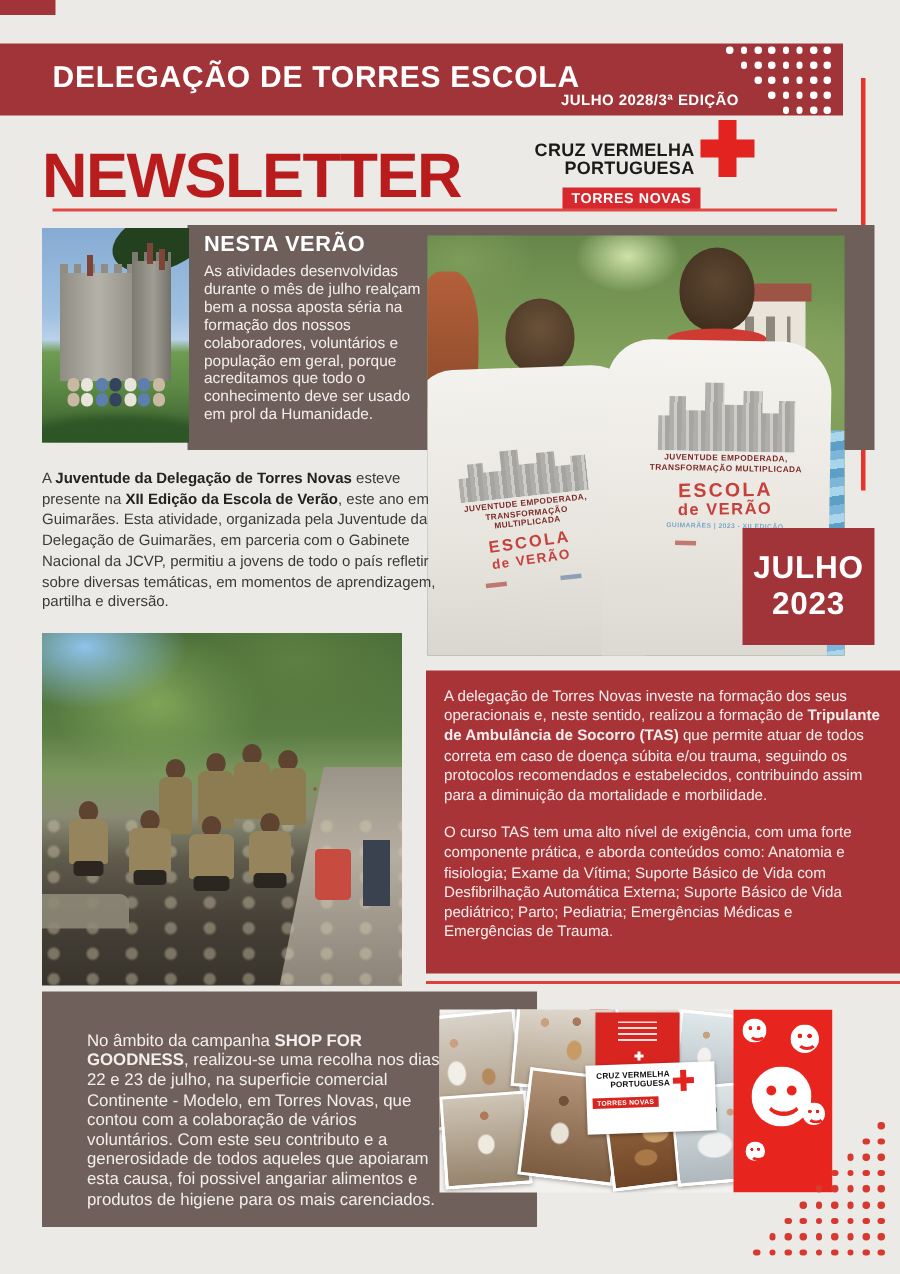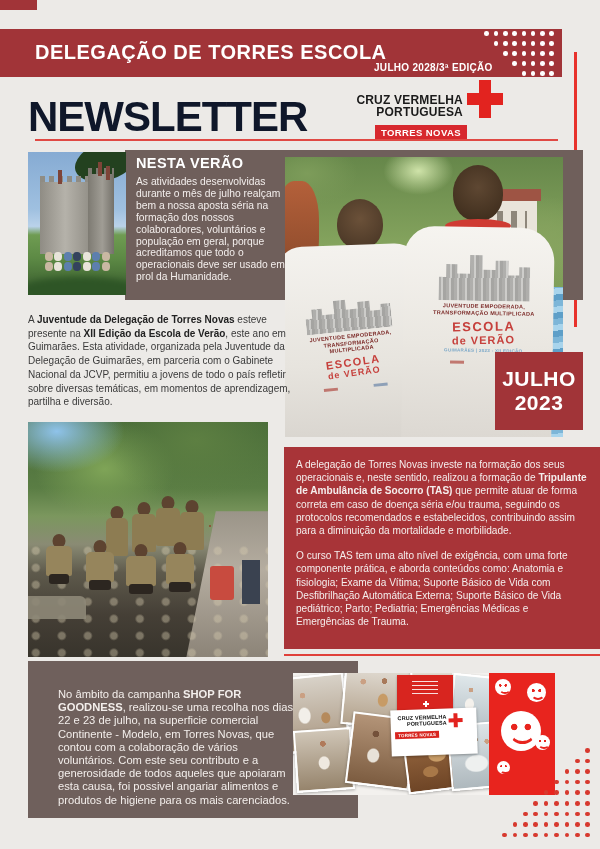--- a/index.html
+++ b/index.html
@@ -12,21 +12,21 @@
   .mini-bar{left:0;top:0;width:37px;height:10px;background:#A13438;}
   .band{left:0;top:29px;width:562px;height:48px;background:#A13438;}
   .band-title{position:absolute;left:35px;top:12px;color:#fff;font-size:20px;font-weight:bold;letter-spacing:.5px;white-space:nowrap;}
   .band-edition{position:absolute;left:374px;top:33px;color:#fff;font-size:10px;font-weight:bold;letter-spacing:.3px;white-space:nowrap;}
   .band-dots{position:absolute;top:2px;right:8px;}
   .band-dots .dotrow{display:flex;justify-content:flex-end;gap:4.7px;margin-bottom:5.4px;}
   .band-dots .dot{width:4.6px;height:4.6px;border-radius:50%;background:#fff;}
   .v-line{left:574px;top:52px;width:3px;height:275px;background:#E8322C;}
 
   
-  .newsletter{left:28px;top:93px;font-size:42px;font-weight:bold;letter-spacing:-1px;color:#0f172a;white-space:nowrap;}
+  .newsletter{left:28px;top:93px;font-size:42px;font-weight:bold;letter-spacing:-1px;color:#b91c1c;white-space:nowrap;}
   .logo-text{left:320px;top:94px;width:143px;text-align:right;color:#1a1a1a;font-weight:bold;line-height:12px;font-size:12px;letter-spacing:.2px;}
   .cross{left:467px;top:80px;width:36px;height:38px;}
   .cross::before{content:"";position:absolute;left:12px;top:0;width:12px;height:38px;background:#E2231F;}
   .cross::after{content:"";position:absolute;left:0;top:13px;width:36px;height:12px;background:#E2231F;}
   .logo-badge{left:375px;top:125px;background:#D7282E;color:#fff;font-size:9.5px;font-weight:bold;padding:2px 6px;letter-spacing:.4px;}
   .h-line{left:35px;top:139px;width:523px;height:2px;background:#E04944;}
 
   
   .backdrop{left:125px;top:150px;width:458px;height:150px;background:#6F5F5B;}
   .nesta{left:136px;top:155px;width:152px;color:#fff;}
@@ -268,21 +268,21 @@
           <span class="dot"></span>
           <span class="dot"></span>
           <span class="dot"></span>
         </div>
       </div>
     <div class="lawn-shadow"></div>
   </div>
 
   <div class="abs nesta">
     <h3>NESTA VERÃO</h3>
-    <p>As atividades desenvolvidas durante o mês de julho realçam bem a nossa aposta séria na formação dos nossos colaboradores, voluntários e população em geral, porque acreditamos que todo o operacionais deve ser usado em prol da Humanidade.</p>
+    <p>As atividades desenvolvidas durante o mês de julho realçam bem a nossa aposta séria na formação dos nossos colaboradores, voluntários e população em geral, porque acreditamos que todo o conhecimento deve ser usado em prol da Humanidade.</p>
   </div>
 
   <div class="abs photo-escola">
     <div class="house"></div>
     <div class="pool"></div>
     <div class="bgp" style="left:196px;top:76px;width:15px;height:30px;background:linear-gradient(180deg,#4a3626 40%,#caa284 40%);"></div>
     <div class="bgp" style="left:222px;top:86px;width:14px;height:28px;background:linear-gradient(180deg,#3a2c1e 40%,#c09478 40%);"></div>
     <div class="bgp" style="left:246px;top:78px;width:15px;height:30px;background:linear-gradient(180deg,#55402c 40%,#d0a888 40%);"></div>
     <div class="redhair"></div>
     <div class="midperson"></div>
@@ -355,21 +355,21 @@
       </div>
     <div class="fig kneel" style="left:138px;top:120px;width:28px;height:56px;">
         <i class="fh"></i>
         <i class="fb"></i>
       </div>
     <div class="fig-woman"><i class="fh"></i><i class="fb"></i><i class="fs"></i></div>
     <div class="fig-man"><i class="fh"></i><i class="fb"></i><i class="fl"></i></div>
   </div>
 
   <div class="abs tas-box">
-    <p><span>A delegação de Torres Novas investe na formação dos seus operacionais e, neste sentido, realizou a formação de </span><b>Tripulante de Ambulância de Socorro (TAS)</b><span> que permite atuar de forma correta em caso de doença séria e/ou trauma, seguindo os protocolos recomendados e estabelecidos, contribuindo assim para a diminuição da mortalidade e morbilidade.</span></p>
+    <p><span>A delegação de Torres Novas investe na formação dos seus operacionais e, neste sentido, realizou a formação de </span><b>Tripulante de Ambulância de Socorro (TAS)</b><span> que permite atuar de todos correta em caso de doença súbita e/ou trauma, seguindo os protocolos recomendados e estabelecidos, contribuindo assim para a diminuição da mortalidade e morbilidade.</span></p>
     <p>O curso TAS tem uma alto nível de exigência, com uma forte componente prática,  e aborda conteúdos como: Anatomia e fisiologia; Exame da Vítima; Suporte Básico de Vida com Desfibrilhação Automática Externa; Suporte Básico de Vida pediátrico; Parto; Pediatria; Emergências Médicas e Emergências de Trauma.</p>
   </div>
   <div class="abs tas-underline"></div>
 
   <div class="abs shop-box">
     <p><span>No âmbito da campanha </span><b>SHOP FOR GOODNESS</b><span>, realizou-se uma recolha nos dias 22 e 23 de julho, na superficie comercial Continente - Modelo, em Torres Novas, que contou com a colaboração de vários voluntários. Com este seu contributo e a generosidade de todos aqueles que apoiaram esta causa, foi possivel angariar alimentos e produtos de higiene para os mais carenciados.</span></p>
   </div>
 
   <div class="abs collage">
     <div class="wedge1"></div>

